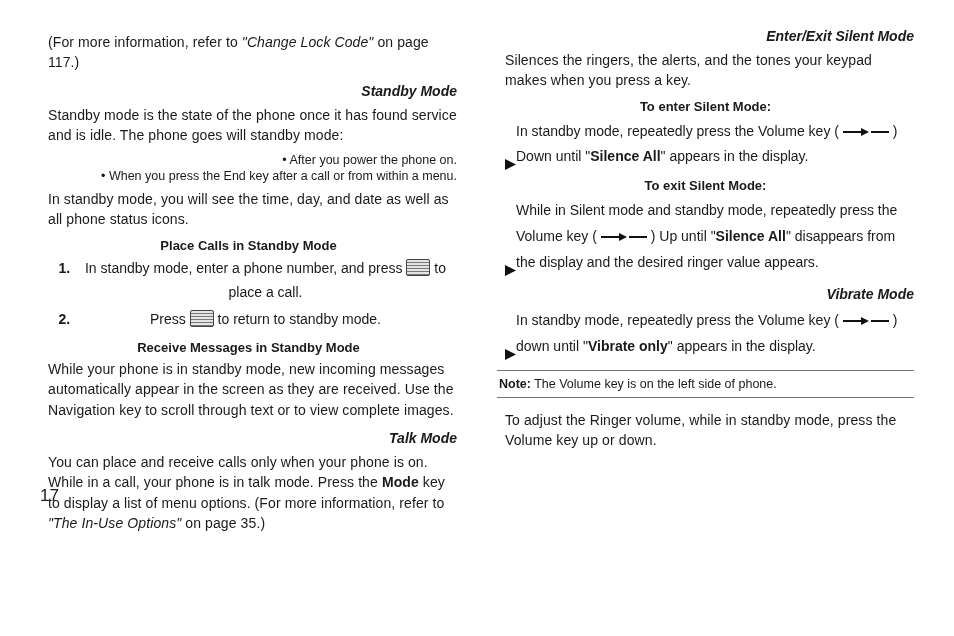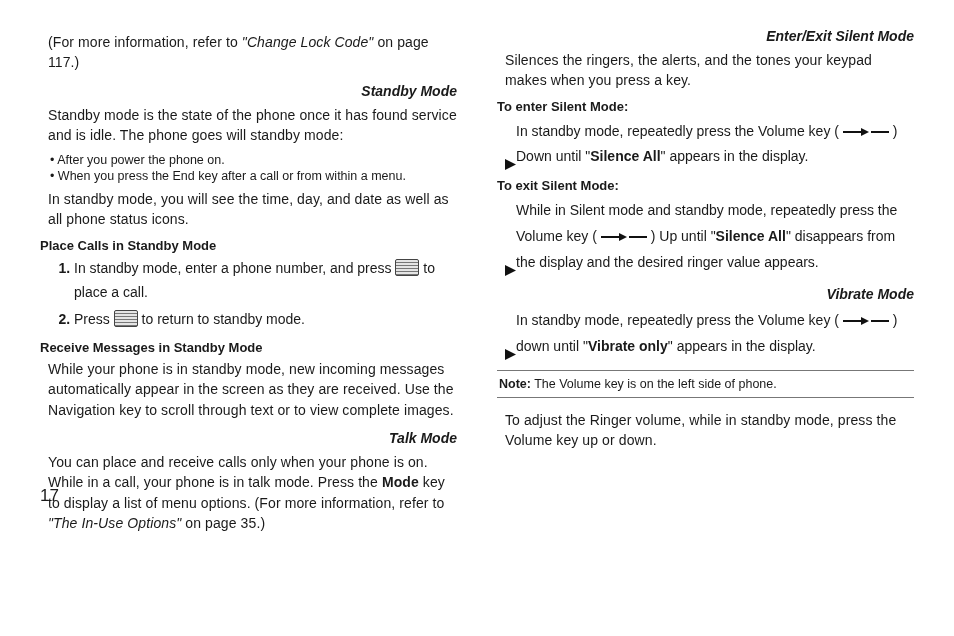--- a/index.html
+++ b/index.html
@@ -36,42 +36,45 @@
     font-weight: bold;
     font-style: italic;
     margin: 10px 0 6px 0;
     font-size: 14px;
     text-align: right;
   }
   .h-mini {
     font-weight: bold;
     margin: 8px 0 4px 0;
     font-size: 13px;
+    text-align: center;
   }
   .ref-italic { font-style: italic; }
   .bullets {
     margin: 2px 0 6px 10px;
     padding: 0;
     font-size: 12.5px;
   }
   .bullets .bi {
     margin: 2px 0;
     list-style: none;
+    text-align: right;
   }
   .bullets .bi::before {
     content: "• ";
   }
   ol.steps {
     margin: 4px 0 6px 14px;
     padding-left: 20px;
   }
   ol.steps li {
     margin: 4px 0;
     line-height: 1.7;
     font-weight: bold;
+    text-align: center;
   }
   ol.steps li .step-body {
     font-weight: normal;
   }
   .icon-key {
     display: inline-block;
     width: 22px;
     height: 15px;
     border: 1px solid #444;
     border-radius: 2px;

